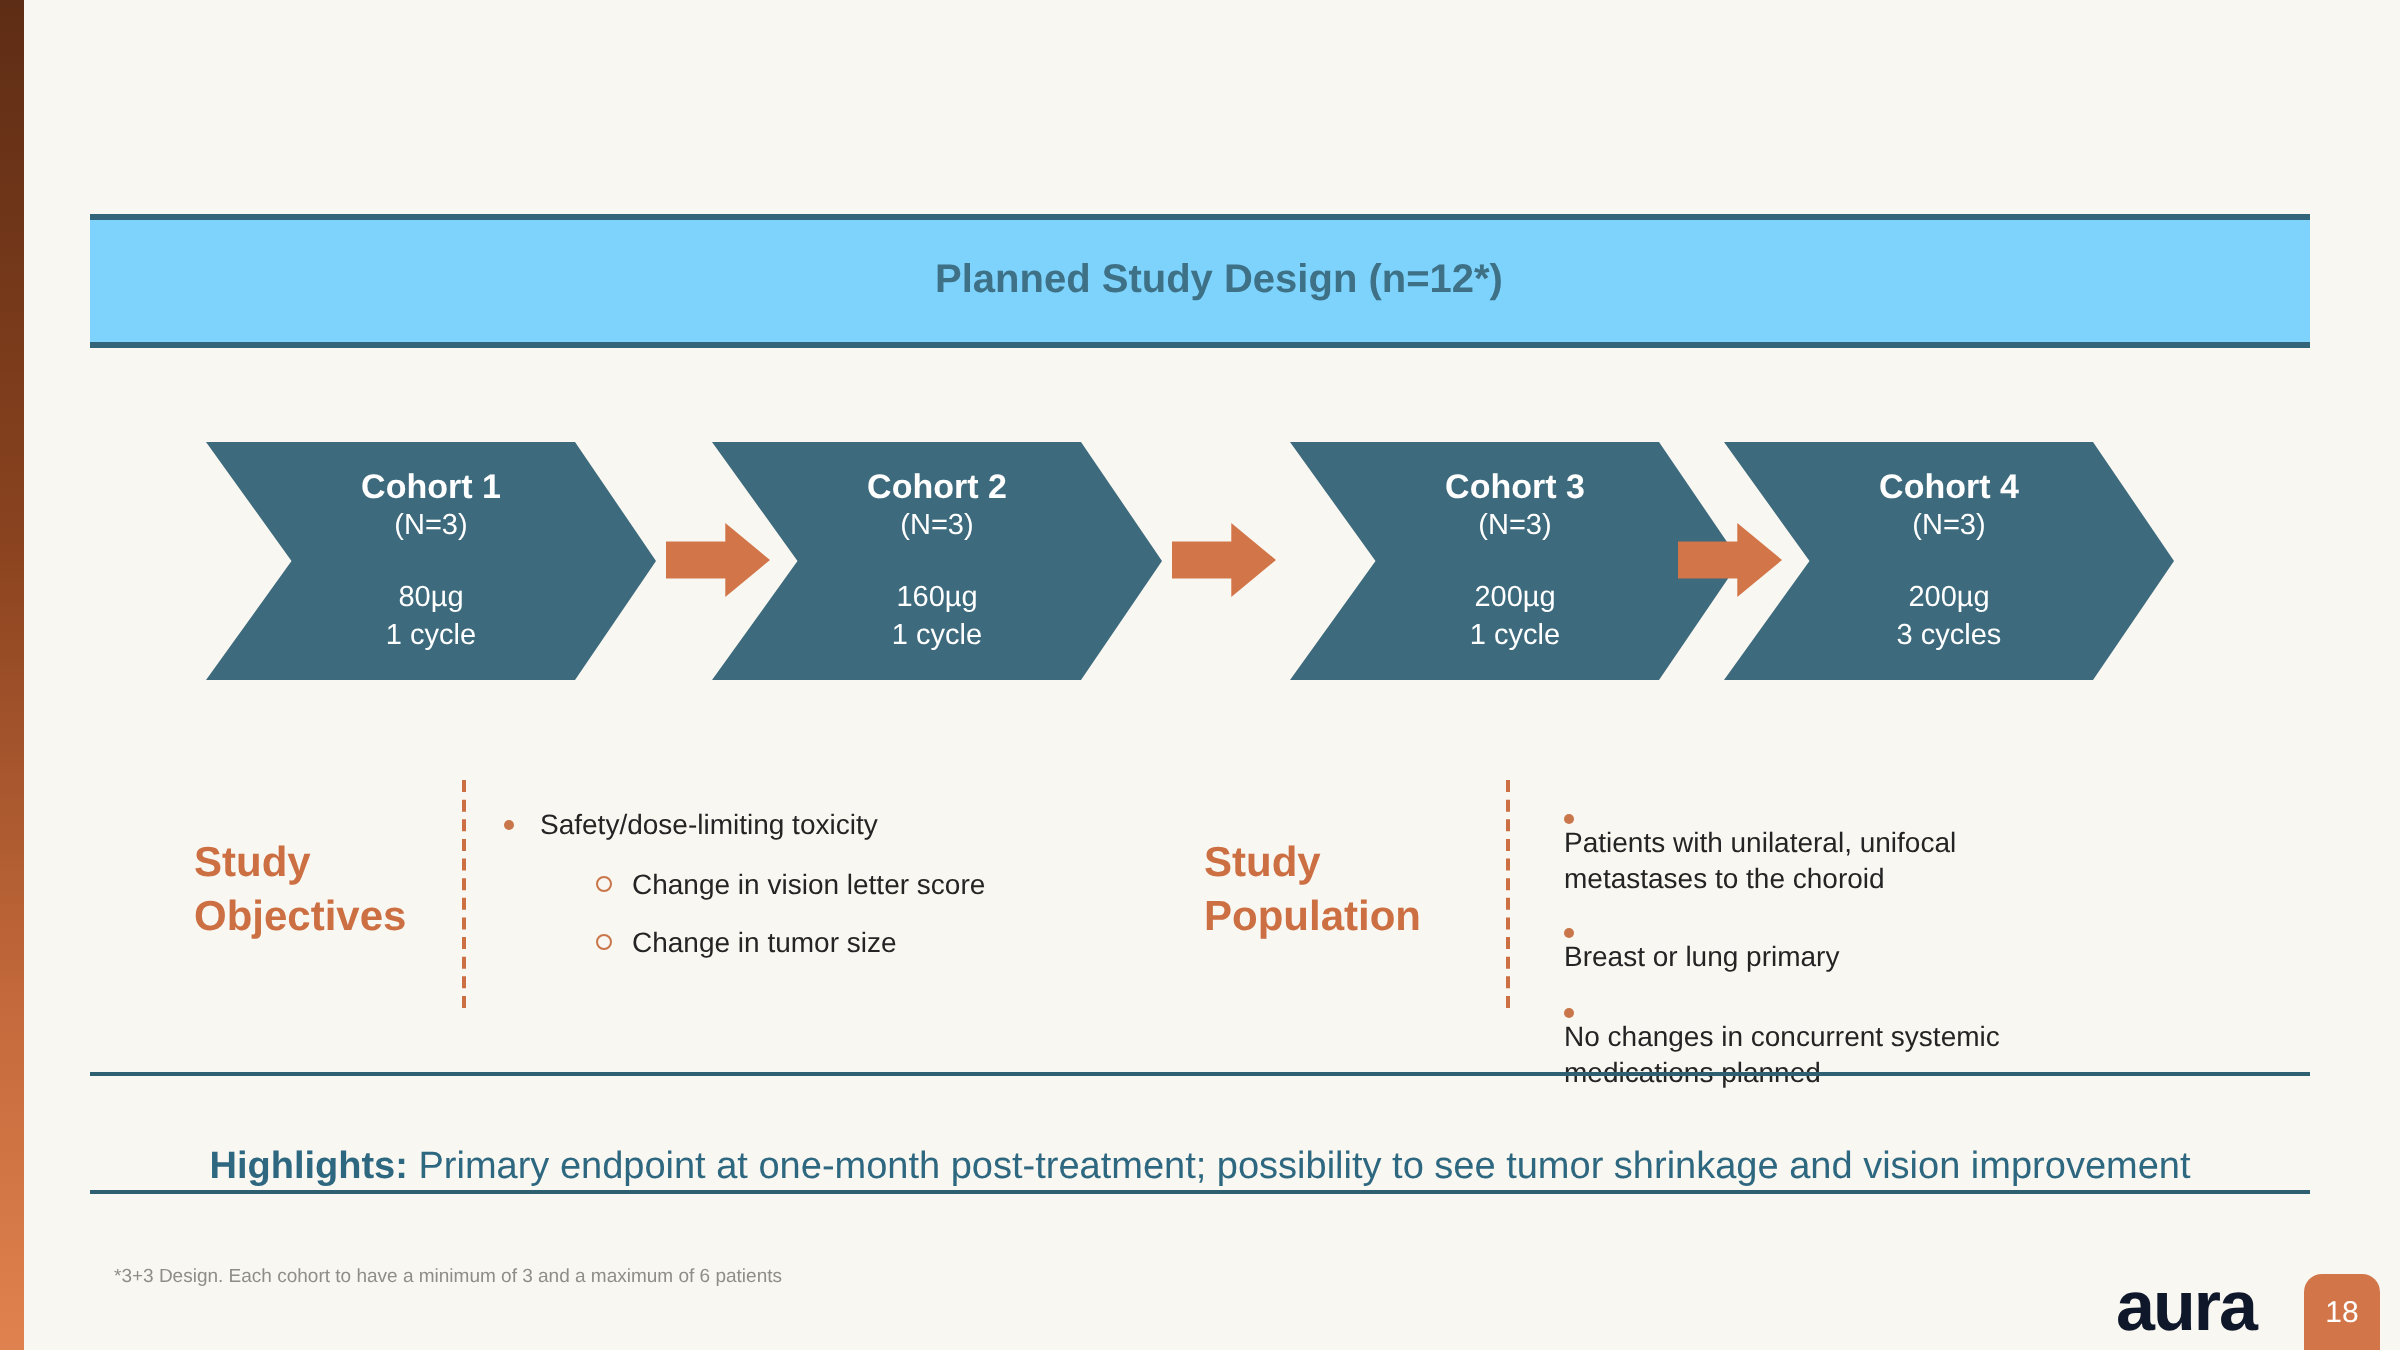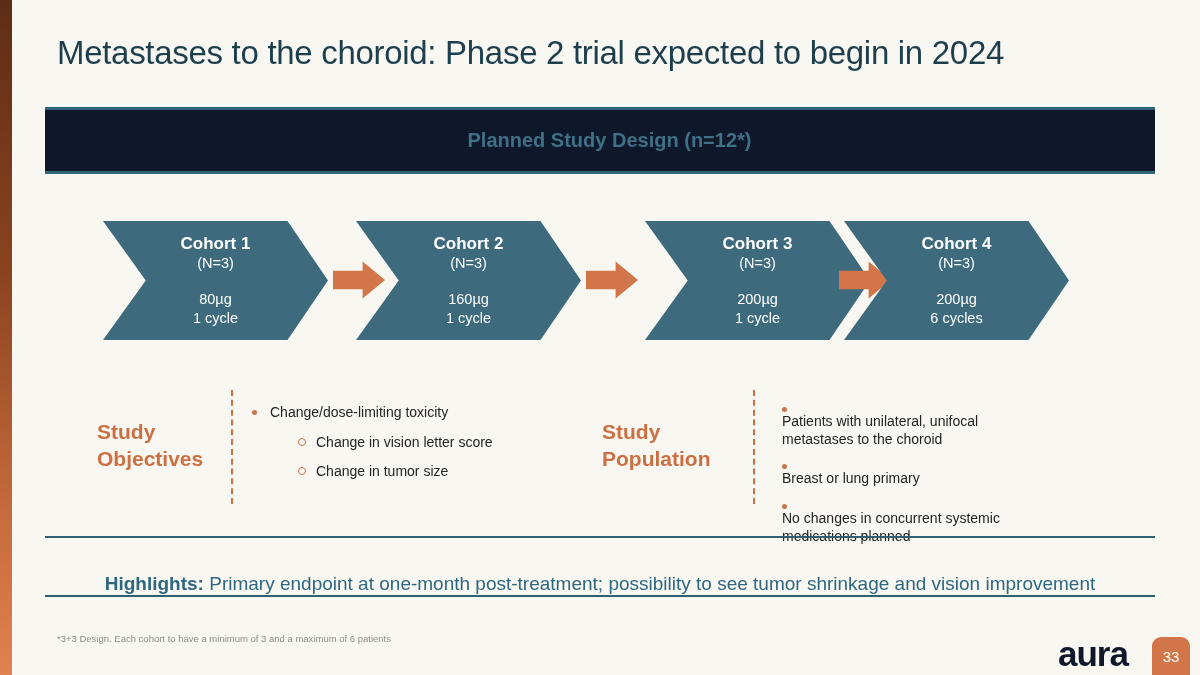--- a/index.html
+++ b/index.html
@@ -25,21 +25,21 @@
     font-size: 33px;
     font-weight: 500;
     letter-spacing: -0.3px;
     color: #1d3f4d;
     white-space: nowrap;
   }
   .banner {
     position: absolute;
     left: 45px; top: 107px;
     width: 1110px; height: 67px;
-    background: #0f172a;
+    background: #7dd3fc;
     border-top: 3px solid #33657a;
     border-bottom: 3px solid #33657a;
     display: flex; align-items: center; justify-content: center; padding-left: 19px;
   }
   .banner-text {
     font-size: 20px;
     font-weight: bold;
     color: #3e7086;
   }
   .chevron {
@@ -49,21 +49,21 @@
     background: #3d6b7d;
     clip-path: polygon(0 0, 82% 0, 100% 50%, 82% 100%, 0 100%, 19% 50%);
     display: flex; flex-direction: column;
     align-items: center; justify-content: center;
     text-align: center;
     color: #ffffff;
   }
   .chevron-1 { left: 103px; }
   .chevron-2 { left: 356px; }
   .chevron-3 { left: 645px; }
-  .chevron-4 { left: 844px; }
+  .chevron-4 { left: 862px; }
   .cohort-title { font-size: 17px; font-weight: bold; line-height: 1.25; }
   .cohort-n     { font-size: 14.5px; line-height: 1.3; }
   .cohort-dose  { font-size: 14.5px; line-height: 1.3; margin-top: 17px; }
   .cohort-cycles{ font-size: 14.5px; line-height: 1.3; }
   .flow-arrow {
     position: absolute;
     top: 258px;
     width: 52px; height: 44px;
     background: #d2764a;
     clip-path: polygon(0 29%, 57% 29%, 57% 8%, 100% 50%, 57% 92%, 57% 71%, 0 71%);
@@ -156,21 +156,20 @@
     font-size: 15px;
     color: #ffffff;
   }
 </style>
 </head>
 <body>
 
 <div class="slide">
   <div class="left-bar"></div>
 
-  <div class="title">Metastases to the choroid: Phase 2 trial expected to begin in 2024</div>
 
   <div class="banner">
     <span class="banner-text">Planned Study Design (n=12*)</span>
   </div>
 
   <div class="chevron chevron-1">
     <div class="cohort-title">Cohort 1</div>
     <div class="cohort-n">(N=3)</div>
     <div class="cohort-dose">80µg</div>
     <div class="cohort-cycles">1 cycle</div>
@@ -190,29 +189,29 @@
     <div class="cohort-n">(N=3)</div>
     <div class="cohort-dose">200µg</div>
     <div class="cohort-cycles">1 cycle</div>
   </div>
   <div class="flow-arrow arrow-3"></div>
 
   <div class="chevron chevron-4">
     <div class="cohort-title">Cohort 4</div>
     <div class="cohort-n">(N=3)</div>
     <div class="cohort-dose">200µg</div>
-    <div class="cohort-cycles">6 cycles</div>
+    <div class="cohort-cycles">3 cycles</div>
   </div>
 
   <div class="section-heading heading-objectives">Study Objectives</div>
   <div class="dash-divider divider-objectives"></div>
   <div class="bullet-list list-objectives">
     <div class="bullet-row">
       <span class="bullet-dot"></span>
-      <span class="bullet-text">Change/dose-limiting toxicity</span>
+      <span class="bullet-text">Safety/dose-limiting toxicity</span>
     </div>
     <div class="bullet-row sub">
       <span class="bullet-circle"></span>
       <span class="bullet-text">Change in vision letter score</span>
     </div>
     <div class="bullet-row sub">
       <span class="bullet-circle"></span>
       <span class="bullet-text">Change in tumor size</span>
     </div>
   </div>
@@ -235,15 +234,15 @@
   </div>
 
   <div class="highlights-band">
     <div class="highlights-text"><span class="highlights-label">Highlights:</span><span> Primary endpoint at one-month post-treatment; possibility to see tumor shrinkage and vision improvement</span></div>
   </div>
 
   <div class="footnote">*3+3 Design. Each cohort to have a minimum of 3 and a maximum of 6 patients</div>
 
   <div class="logo-text">aura</div>
   <div class="page-badge">
-    <span class="page-number">33</span>
+    <span class="page-number">18</span>
   </div>
 </div>
 
 </body></html>

